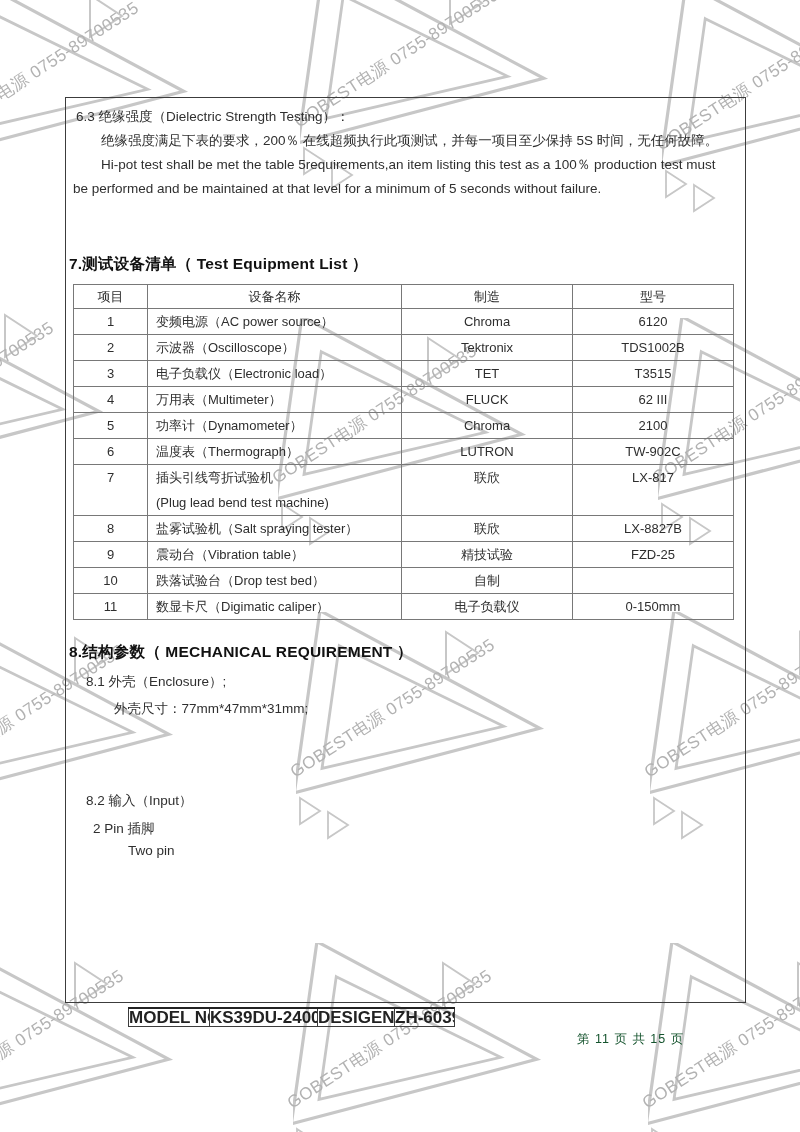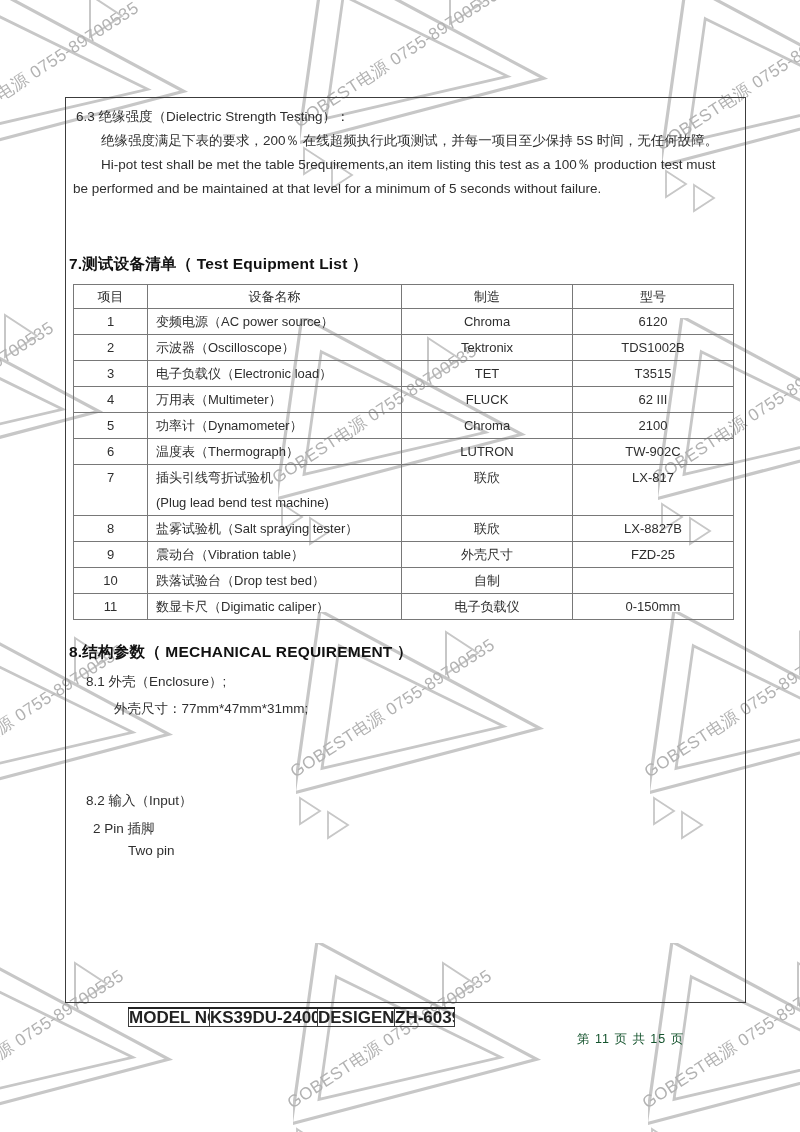--- a/index.html
+++ b/index.html
@@ -358,21 +358,21 @@
           </td>
         </tr>
         <tr>
           <td class="col-0">
             <div>9</div>
           </td>
           <td class="col-1">
             <div>震动台（Vibration table）</div>
           </td>
           <td class="col-2">
-            <div>外壳尺寸</div>
+            <div>精技试验</div>
           </td>
           <td class="col-3">
             <div>FZD-25</div>
           </td>
         </tr>
         <tr>
           <td class="col-0">
             <div>10</div>
           </td>
           <td class="col-1">

